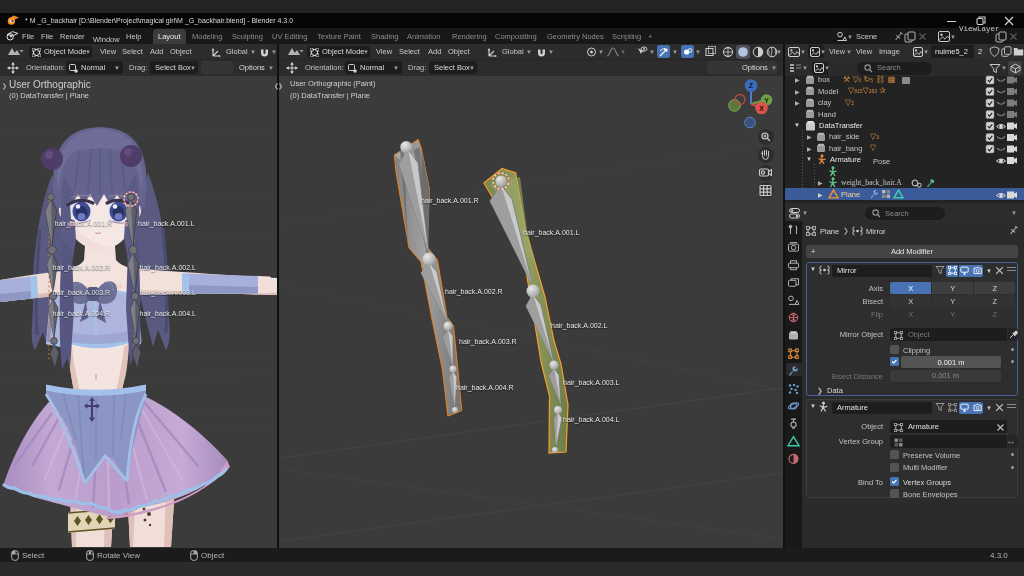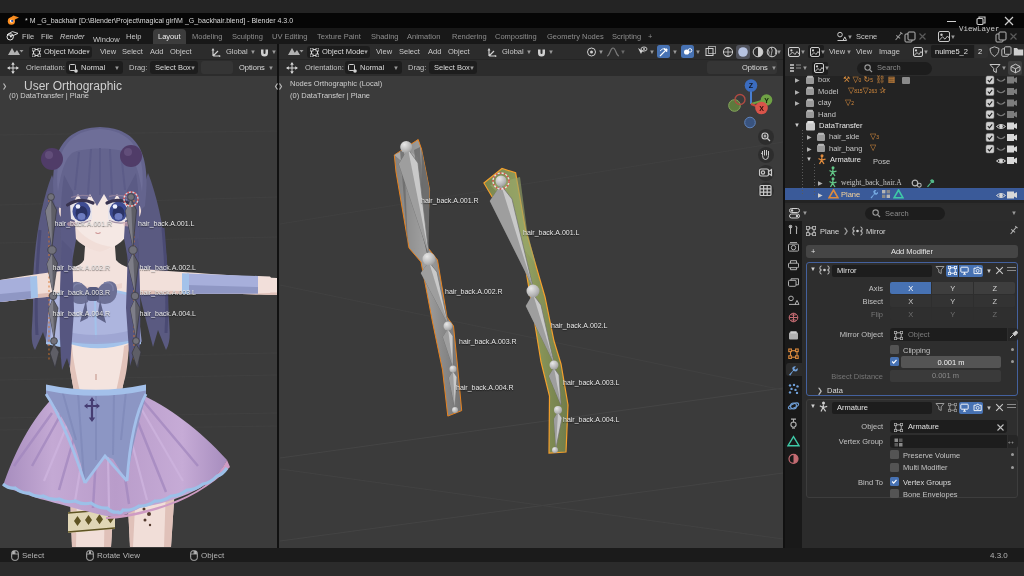--- a/index.html
+++ b/index.html
@@ -36,21 +36,21 @@
     </svg>
 
   <div class="abs" style="left:0;top:28px;width:1024px;height:16px;background:#181818;"></div>
   <svg class="abs" style="left:6px;top:31px" width="13" height="10" viewBox="0 0 13 10">
     <circle cx="4.2" cy="5.8" r="3.2" fill="none" stroke="#e8e8e8" stroke-width="1"></circle>
     <circle cx="4.9" cy="5.5" r="1" fill="#e8e8e8"></circle>
     <path d="M1,3.8 L6.3,0.6 L12,2.4 L7,4.6 Z" fill="none" stroke="#e8e8e8" stroke-width="0.9"></path>
   </svg>
   <div class="abs txt" style="left:22px;top:31.5px;">File</div>
   <div class="abs txt" style="left:41px;top:31.5px;">File</div>
-  <div class="abs txt" style="left:60px;top:31.5px;font-style:italic;">Render</div>
+  <div class="abs txt" style="left:60px;top:31.5px;">Render</div>
   <div class="abs txt" style="left:93px;top:35px;">Window</div>
   <div class="abs txt" style="left:126px;top:31.5px;">Help</div>
   <div class="abs" style="left:153px;top:28.5px;width:33px;height:15px;background:#3c3c3c;border-radius:4px 4px 0 0;"></div>
   <div class="abs txt" style="left:158px;top:31.5px;color:#eeeeee;">Layout</div>
   <div class="abs txt" style="left:192px;top:31.5px;color:#8e8e8e;">Modeling</div>
   <div class="abs txt" style="left:232px;top:31.5px;color:#8e8e8e;">Sculpting</div>
   <div class="abs txt" style="left:272px;top:31.5px;color:#8e8e8e;">UV Editing</div>
   <div class="abs txt" style="left:317px;top:31.5px;color:#8e8e8e;">Texture Paint</div>
   <div class="abs txt" style="left:371px;top:31.5px;color:#8e8e8e;">Shading</div>
   <div class="abs txt" style="left:407px;top:31.5px;color:#8e8e8e;">Animation</div>
@@ -539,24 +539,24 @@
   <div class="abs txt" style="left:54.5px;top:219.5px;color:#e8e8e8;font-size:7px;text-shadow:0 1px 1px rgba(0,0,0,.6);">hair_back.A.001.R</div>
   <div class="abs txt" style="left:138px;top:219.5px;color:#e8e8e8;font-size:7px;text-shadow:0 1px 1px rgba(0,0,0,.6);">hair_back.A.001.L</div>
   <div class="abs txt" style="left:52.5px;top:263.5px;color:#e8e8e8;font-size:7px;text-shadow:0 1px 1px rgba(0,0,0,.6);">hair_back.A.002.R</div>
   <div class="abs txt" style="left:139.5px;top:263.5px;color:#e8e8e8;font-size:7px;text-shadow:0 1px 1px rgba(0,0,0,.6);">hair_back.A.002.L</div>
   <div class="abs txt" style="left:52.5px;top:289px;color:#e8e8e8;font-size:7px;text-shadow:0 1px 1px rgba(0,0,0,.6);">hair_back.A.003.R</div>
   <div class="abs txt" style="left:139.5px;top:289px;color:#e8e8e8;font-size:7px;text-shadow:0 1px 1px rgba(0,0,0,.6);">hair_back.A.003.L</div>
   <div class="abs txt" style="left:52.5px;top:309.5px;color:#e8e8e8;font-size:7px;text-shadow:0 1px 1px rgba(0,0,0,.6);">hair_back.A.004.R</div>
   <div class="abs txt" style="left:139.5px;top:309.5px;color:#e8e8e8;font-size:7px;text-shadow:0 1px 1px rgba(0,0,0,.6);">hair_back.A.004.L</div>
 
   <div class="abs txt" style="left:2px;top:82px;color:#b9b9b9;font-size:6px;">❯</div>
-  <div class="abs txt" style="left:24px;top:79px;color:#cfcfcf;font-size:12px;">User Orthographic</div>
+  <div class="abs txt" style="left:9px;top:79px;color:#cfcfcf;font-size:10px;">User Orthographic</div>
   <div class="abs txt" style="left:9px;top:90.5px;color:#cfcfcf;font-size:7.5px;">(0) DataTransfer | Plane</div>
   <div class="abs txt" style="left:274px;top:82px;color:#b9b9b9;font-size:6px;letter-spacing:-1px;">❮❯</div>
-  <div class="abs txt" style="left:290px;top:79px;color:#cfcfcf;font-size:7.5px;">Nodes Orthographic (Local)</div>
+  <div class="abs txt" style="left:290px;top:79px;color:#cfcfcf;font-size:7.5px;">User Orthographic (Paint)</div>
   <div class="abs txt" style="left:290px;top:90.5px;color:#cfcfcf;font-size:7.5px;">(0) DataTransfer | Plane</div>
 
   <svg class="abs" style="left:788px;top:46.5px" width="12" height="10" viewBox="0 0 12 10">
       <rect x="0.5" y="0.5" width="11" height="9" rx="1.5" fill="none" stroke="#d0d0d0" stroke-width="1"></rect>
       <circle cx="3.4" cy="3.4" r="1.1" fill="#d0d0d0"></circle>
       <path d="M1,8.6 L4.5,5 L7,7.5 L9,4.5 L11,7" stroke="#d0d0d0" stroke-width="0.9" fill="none"></path>
     </svg>
   <div class="abs carr" style="left:800px;top:49px;">▼</div>
   <div class="abs" style="left:808px;top:45px;width:16px;height:13px;background:#1d1d1d;border-radius:2px;"></div>
   <svg class="abs" style="left:810px;top:46.5px" width="10" height="10" viewBox="0 0 10 10">

